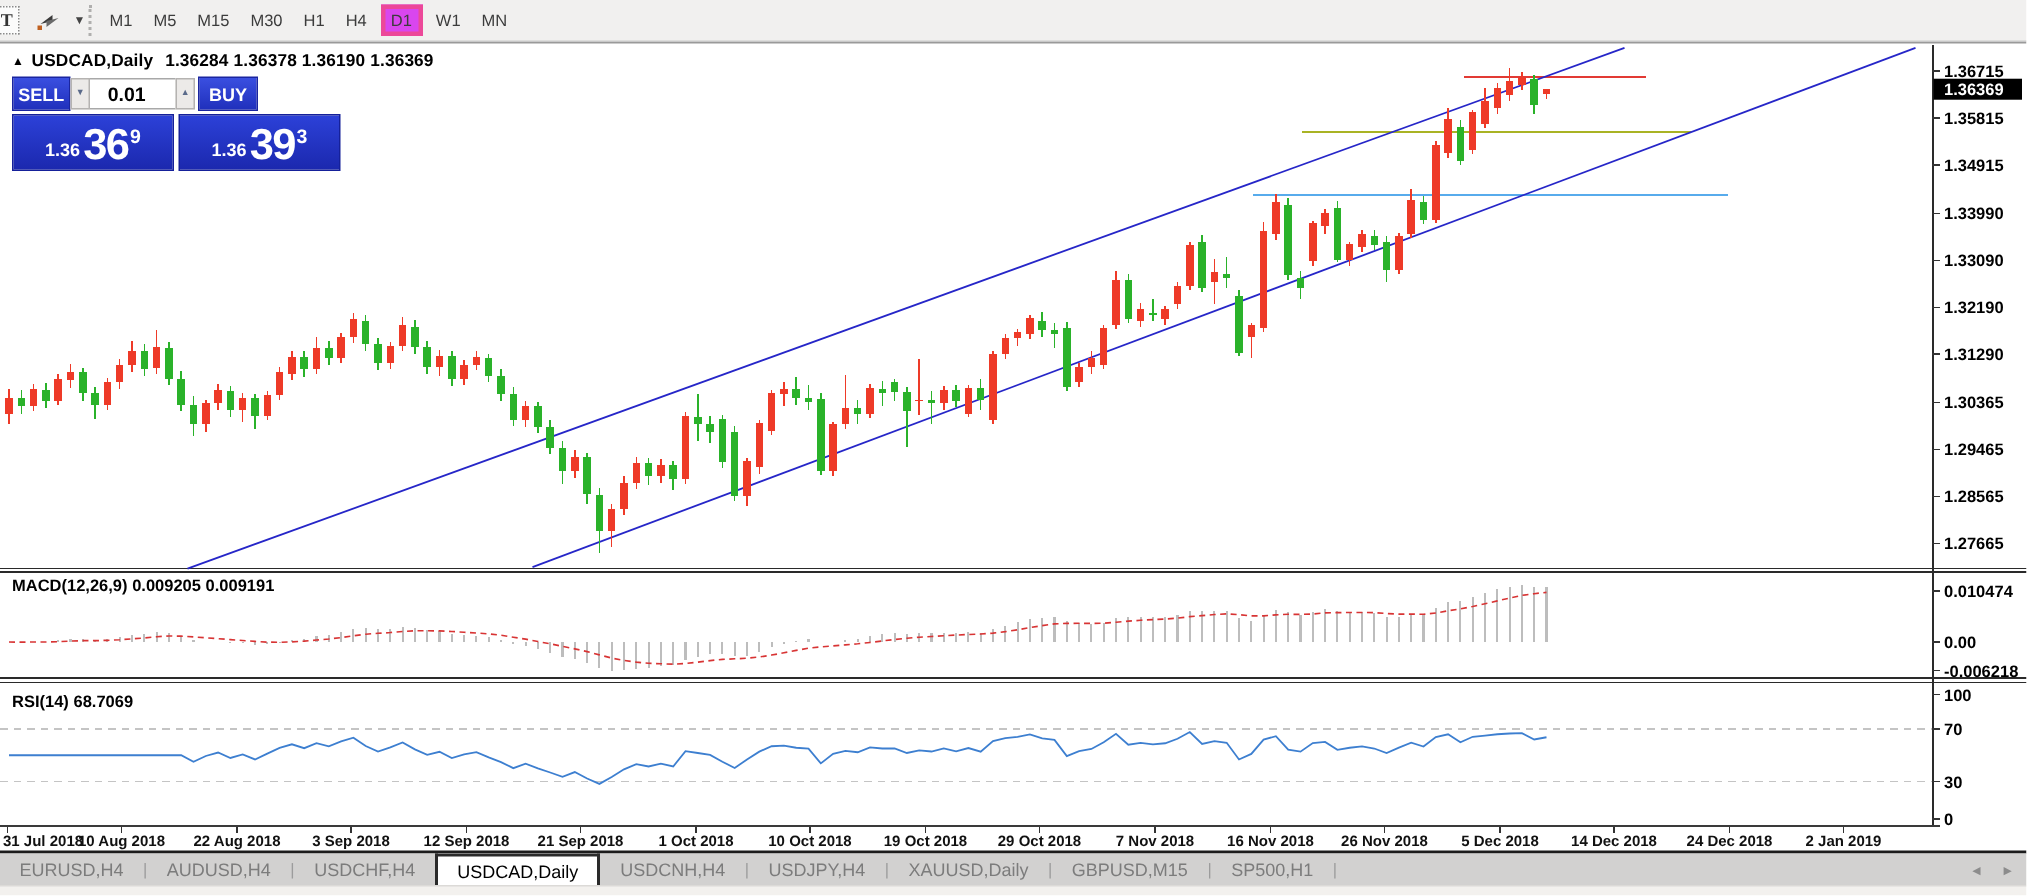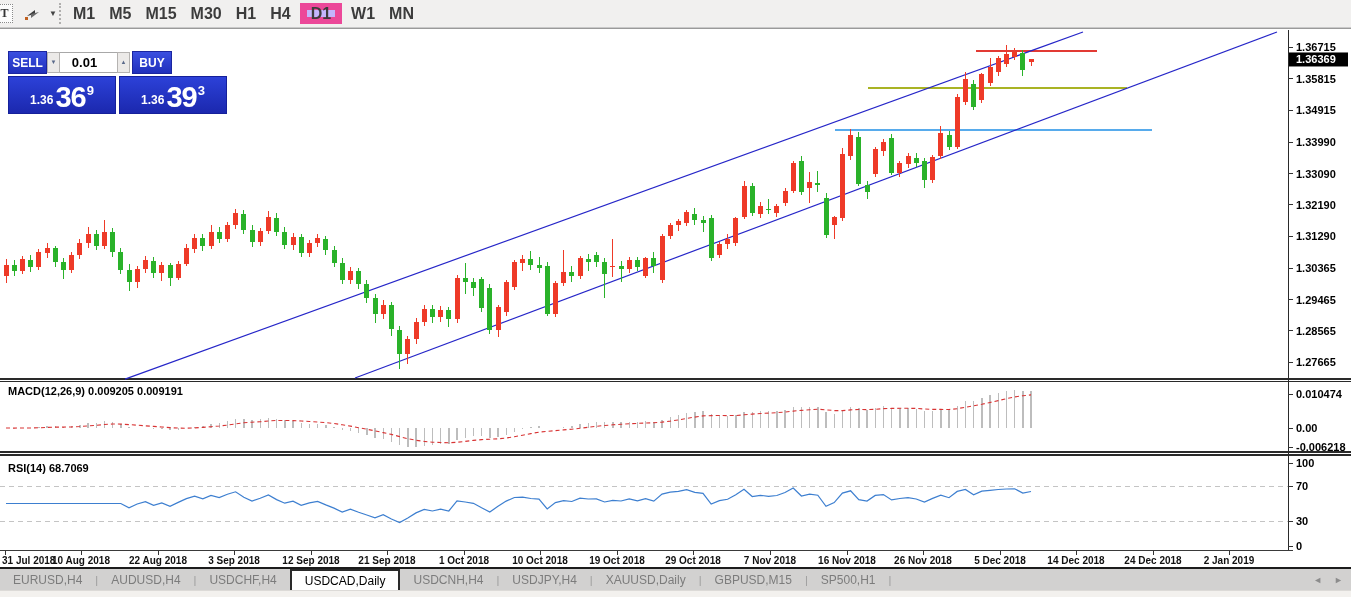--- a/index.html
+++ b/index.html
@@ -13,23 +13,23 @@
   .ttool { position:absolute; top:4px; height:19px; display:flex; align-items:center;
     justify-content:center; color:#333; }
   #text-tool { left:-4px; width:17px; border:1px dotted #8a8a8a; background:#fbfbfb;
     font-family:"Liberation Serif","DejaVu Serif",serif; font-size:12px; font-weight:bold; }
   #cursor-tool { left:20px; width:26px; }
   #tool-caret { left:47px; width:12px; font-size:8px; color:#444; }
   .tb-sep { position:absolute; left:59px; top:3px; height:21px; width:4px;
     border-left:2px dotted #b0afae; }
   #timeframes { position:absolute; left:68px; top:3px; display:flex; gap:4px; }
   .tf-btn { min-width:24px; height:21px; padding:0 4px; display:flex; align-items:center;
-    justify-content:center; font-size:16px; font-weight:bold; color:#3c3c3c;
+    justify-content:center; font-size:11px; font-weight:normal; color:#3c3c3c;
     background:transparent; border:1px solid transparent; }
-  .tf-btn.active { background:#c4b5fd; border:7px solid #ec4899; }
+  .tf-btn.active { background:#d946ef; border:3px solid #ec4899; }
 
   
   #chart-window { position:absolute; left:0; top:28px; width:1351px; height:539px;
     background:#fff; border-top:1px solid #9a9a9a; }
   #chart-title { position:absolute; left:8px; top:6px; font-size:11.5px; font-weight:bold;
     color:#000; letter-spacing:0.1px; }
   #chart-title .tri { font-size:8px; margin-right:5px; position:relative; top:-1px; }
   #chart-title .ohlc { margin-left:8px; }
 
   
@@ -564,20 +564,23 @@
         <line x1="1000" y1="550" x2="1000" y2="554" stroke="#333" stroke-width="1" shape-rendering="crispEdges"></line>
         <text x="1000" y="563" font-size="10" text-anchor="middle" font-weight="bold" fill="#111">5 Dec 2018</text>
         <line x1="1076" y1="550" x2="1076" y2="554" stroke="#333" stroke-width="1" shape-rendering="crispEdges"></line>
         <text x="1076" y="563" font-size="10" text-anchor="middle" font-weight="bold" fill="#111">14 Dec 2018</text>
         <line x1="1153" y1="550" x2="1153" y2="554" stroke="#333" stroke-width="1" shape-rendering="crispEdges"></line>
         <text x="1153" y="563" font-size="10" text-anchor="middle" font-weight="bold" fill="#111">24 Dec 2018</text>
         <line x1="1229" y1="550" x2="1229" y2="554" stroke="#333" stroke-width="1" shape-rendering="crispEdges"></line>
         <text x="1229" y="563" font-size="10" text-anchor="middle" font-weight="bold" fill="#111">2 Jan 2019</text>
       </svg>
 
+  <div id="chart-title">
+    <span class="tri">▲</span><span>USDCAD,Daily</span><span class="ohlc">1.36284 1.36378 1.36190 1.36369</span>
+  </div>
 
   <div id="trade-panel">
     <div class="tp-row">
       <button id="sell-btn" class="btn-blue">SELL</button>
       <button class="spin-btn">▼</button>
       <input id="lot-input" value="0.01" style="">
       <button class="spin-btn">▲</button>
       <button id="buy-btn" class="btn-blue">BUY</button>
     </div>
     <div class="tp-prices">

